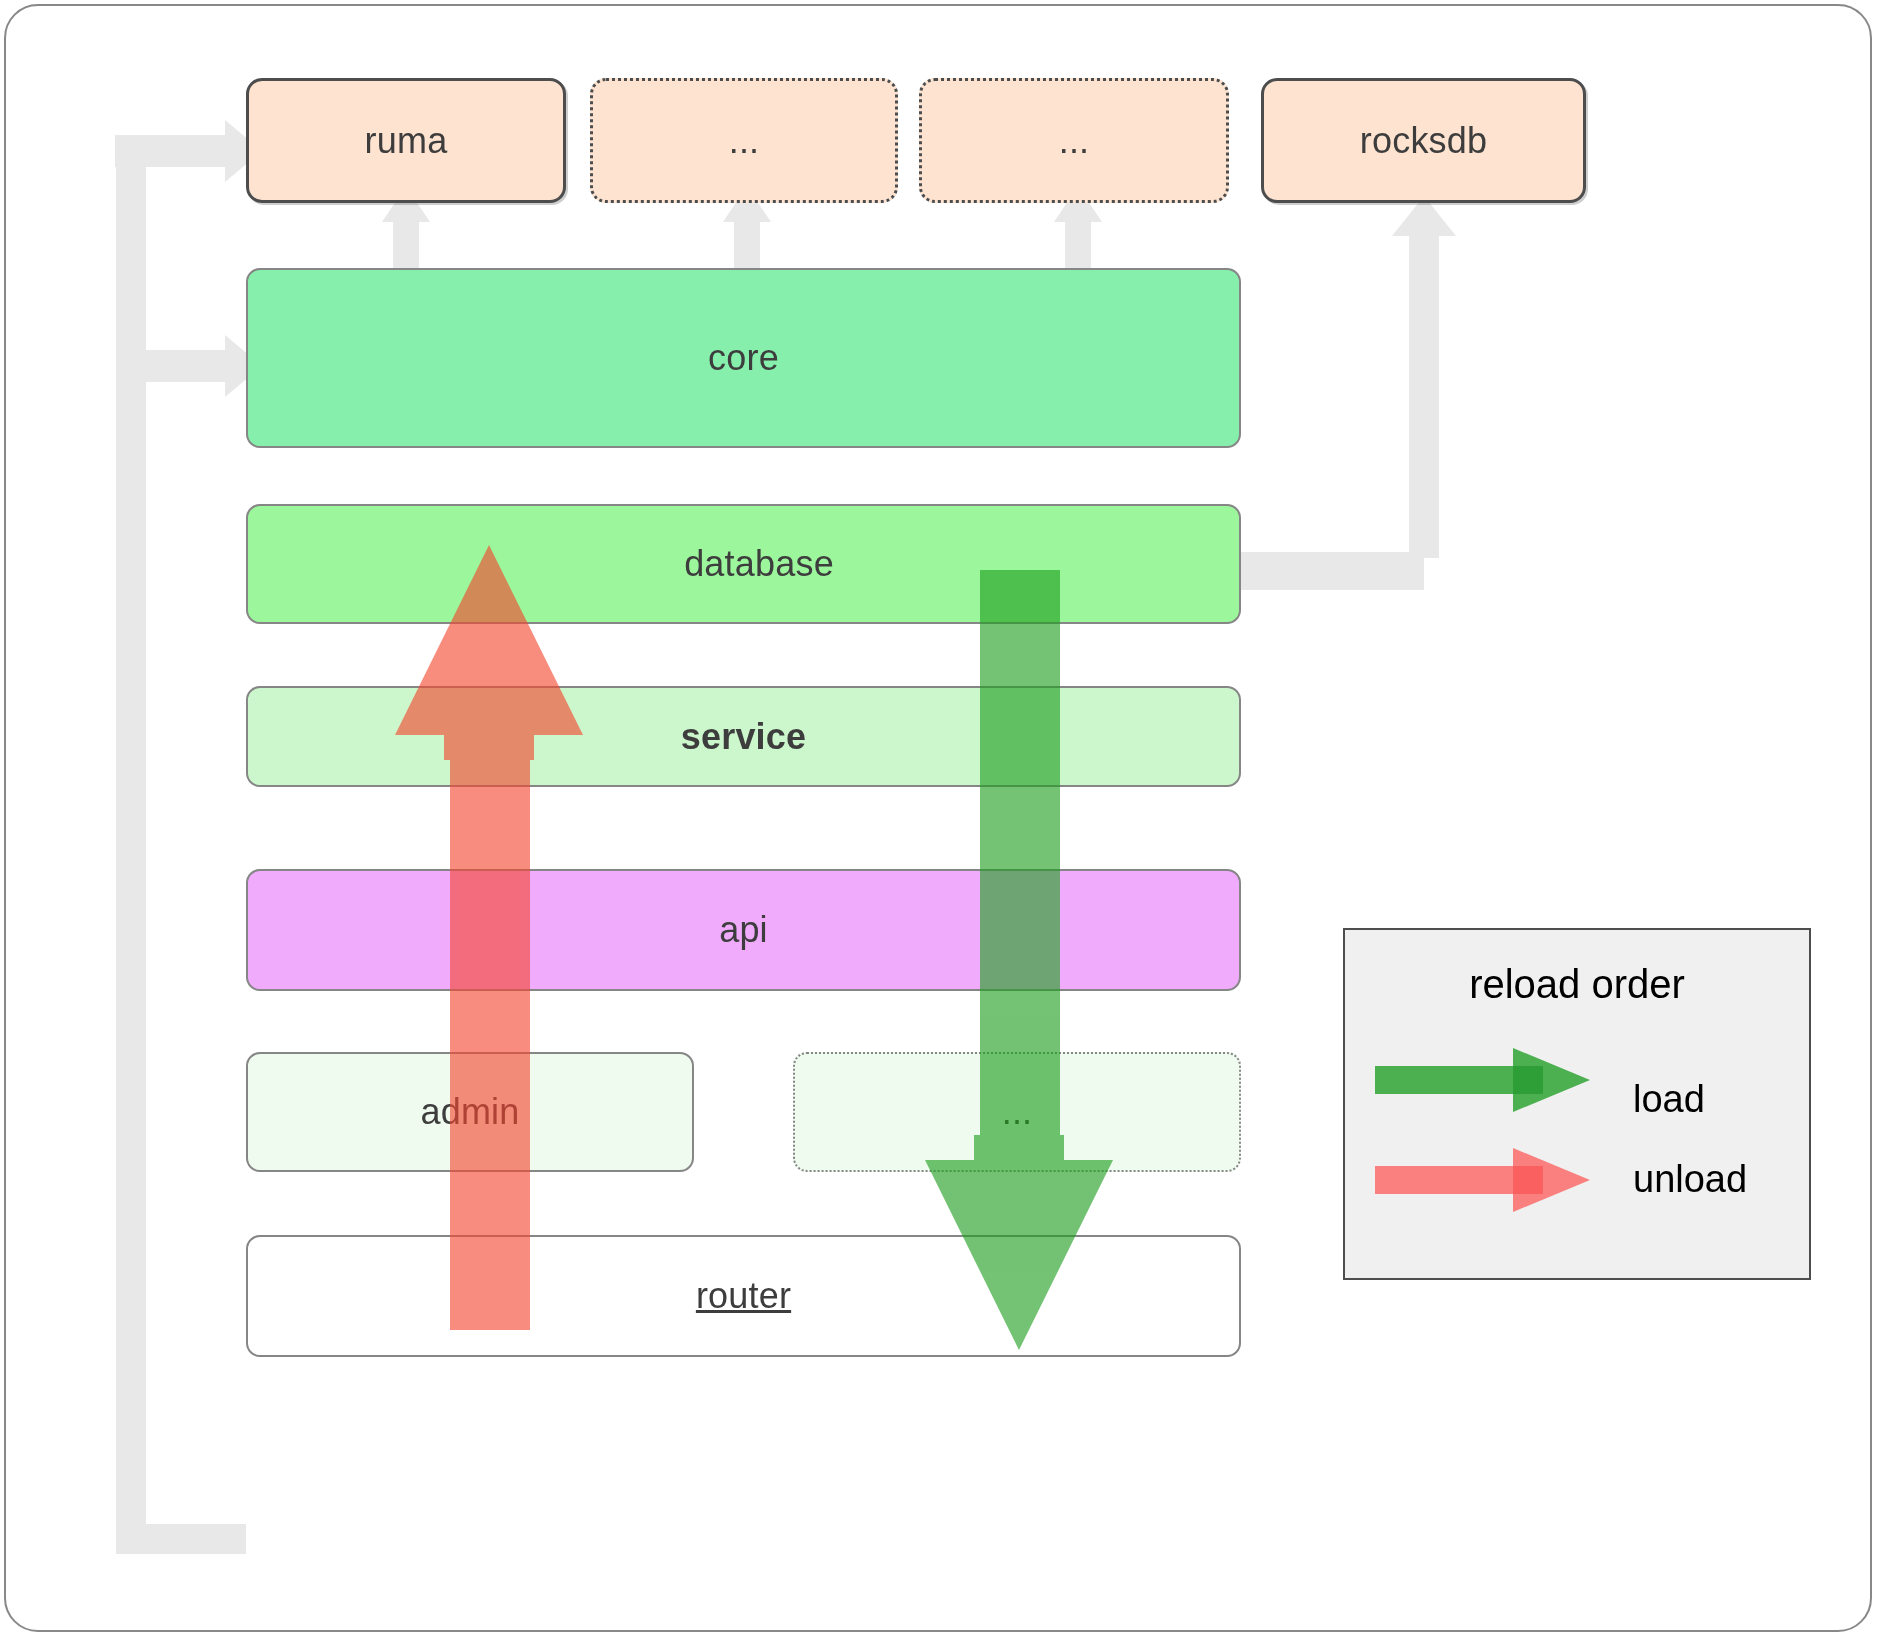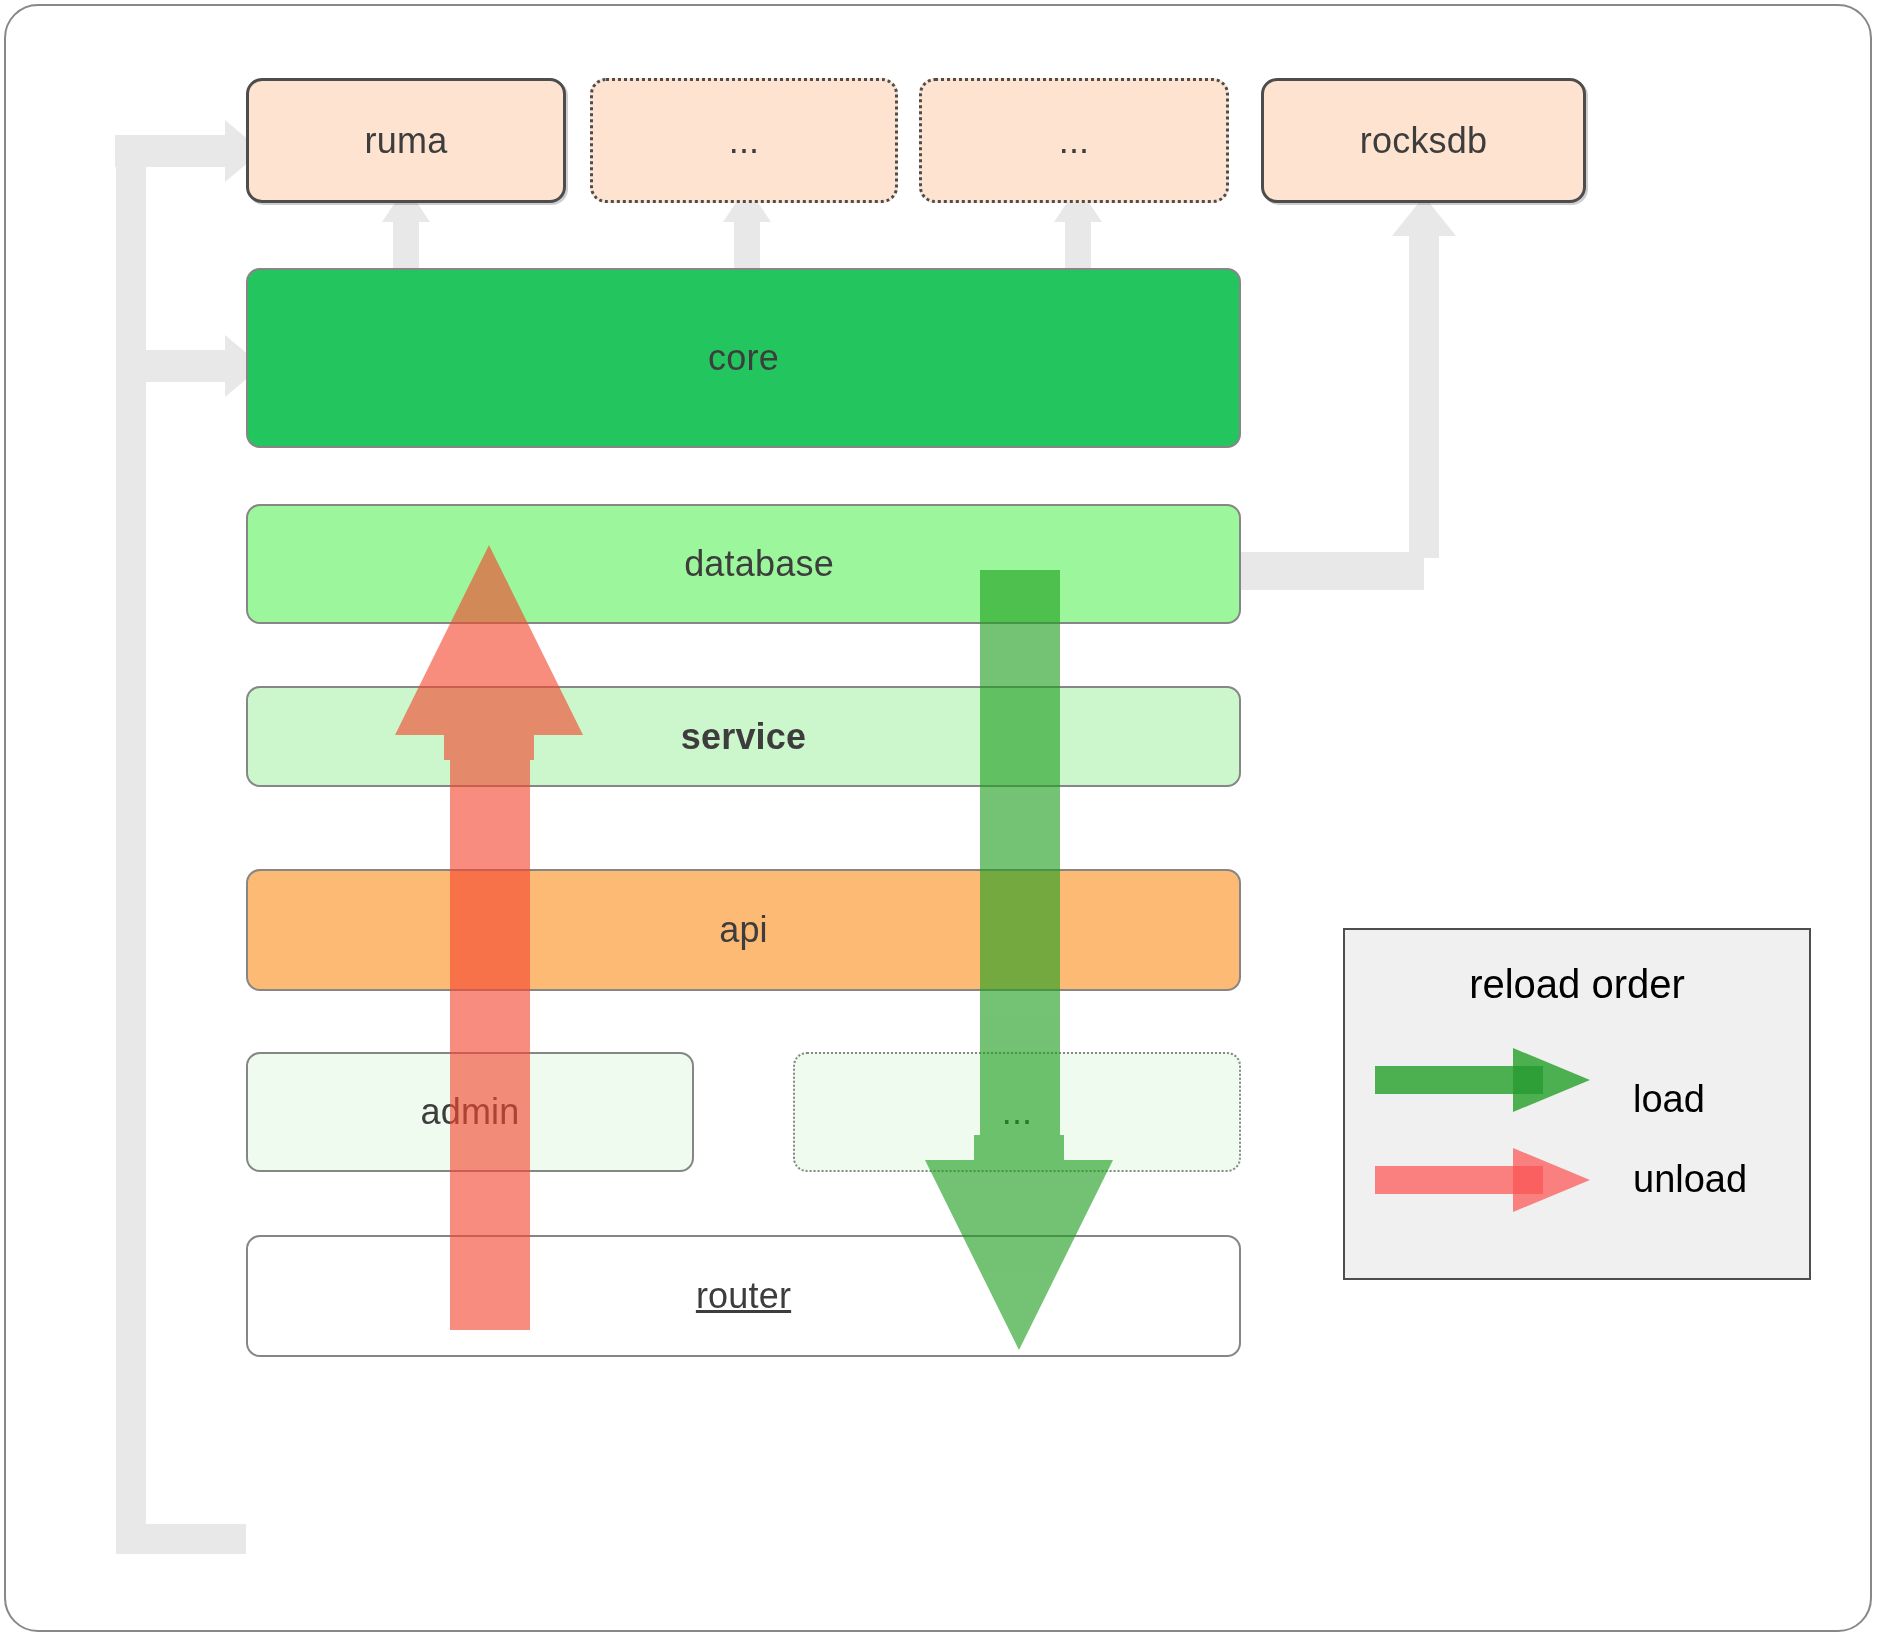--- a/index.html
+++ b/index.html
@@ -45,27 +45,27 @@
     border-radius: 16px;
     box-shadow: 2px 2px 0 rgba(60,60,60,.25);
   }
   .dep.dotted {
     border: 3px dotted #4d4d4d;
     box-shadow: none;
   }
 
   
   .core {
-    background: #22c55e;
+    background: #86efac;
     border: 2px solid #868686;
   }
   
   .lvl-database { background: #9cf79c; border: 2px solid #868686; }
   .lvl-service  { background: #ccf7cc; border: 2px solid #868686; }
-  .lvl-api      { background: #fdba74; border: 2px solid #868686; }
+  .lvl-api      { background: #f0abfc; border: 2px solid #868686; }
   .lvl-admin    { background: #eefbee; border: 2px solid #868686; }
   .lvl-dots     { background: #eefbee; border: 2px dotted #868686; }
   .lvl-router   { background: #ffffff; border: 2px solid #868686; }
 
   
   .root {
     background: #07519e;
     border: 3px solid #111111;
     color: #ffffff;
     font-weight: bold;

